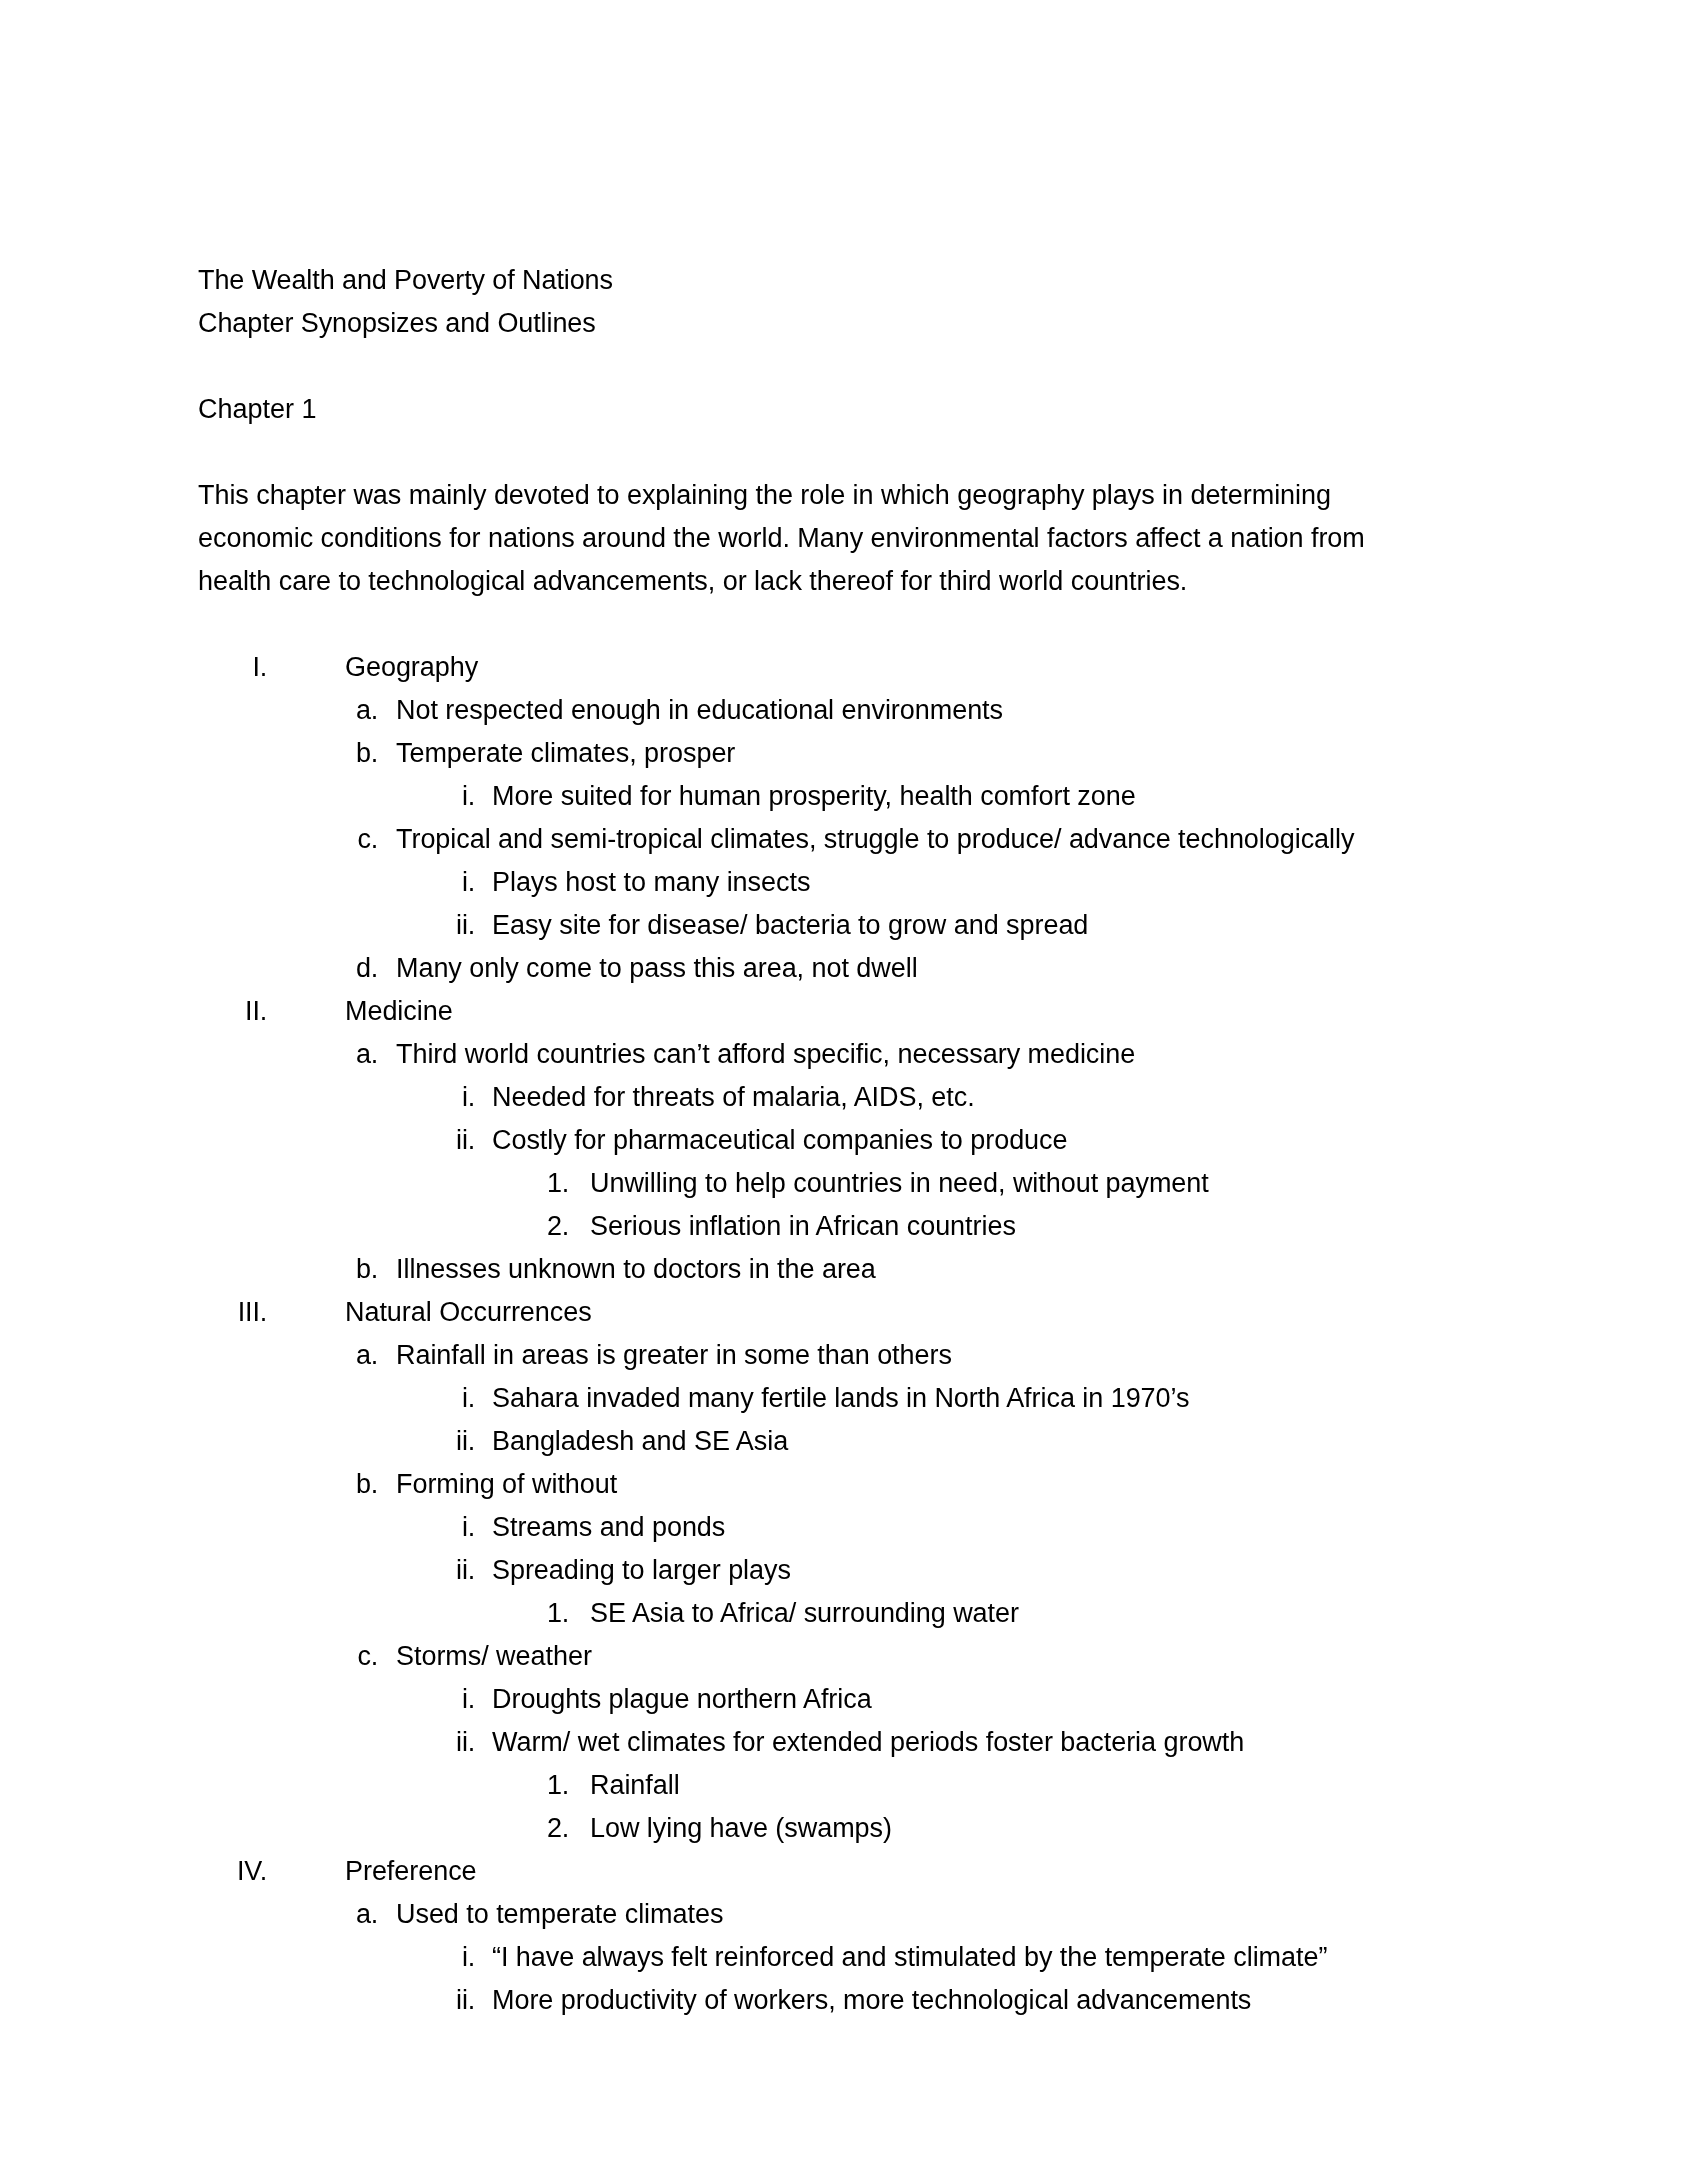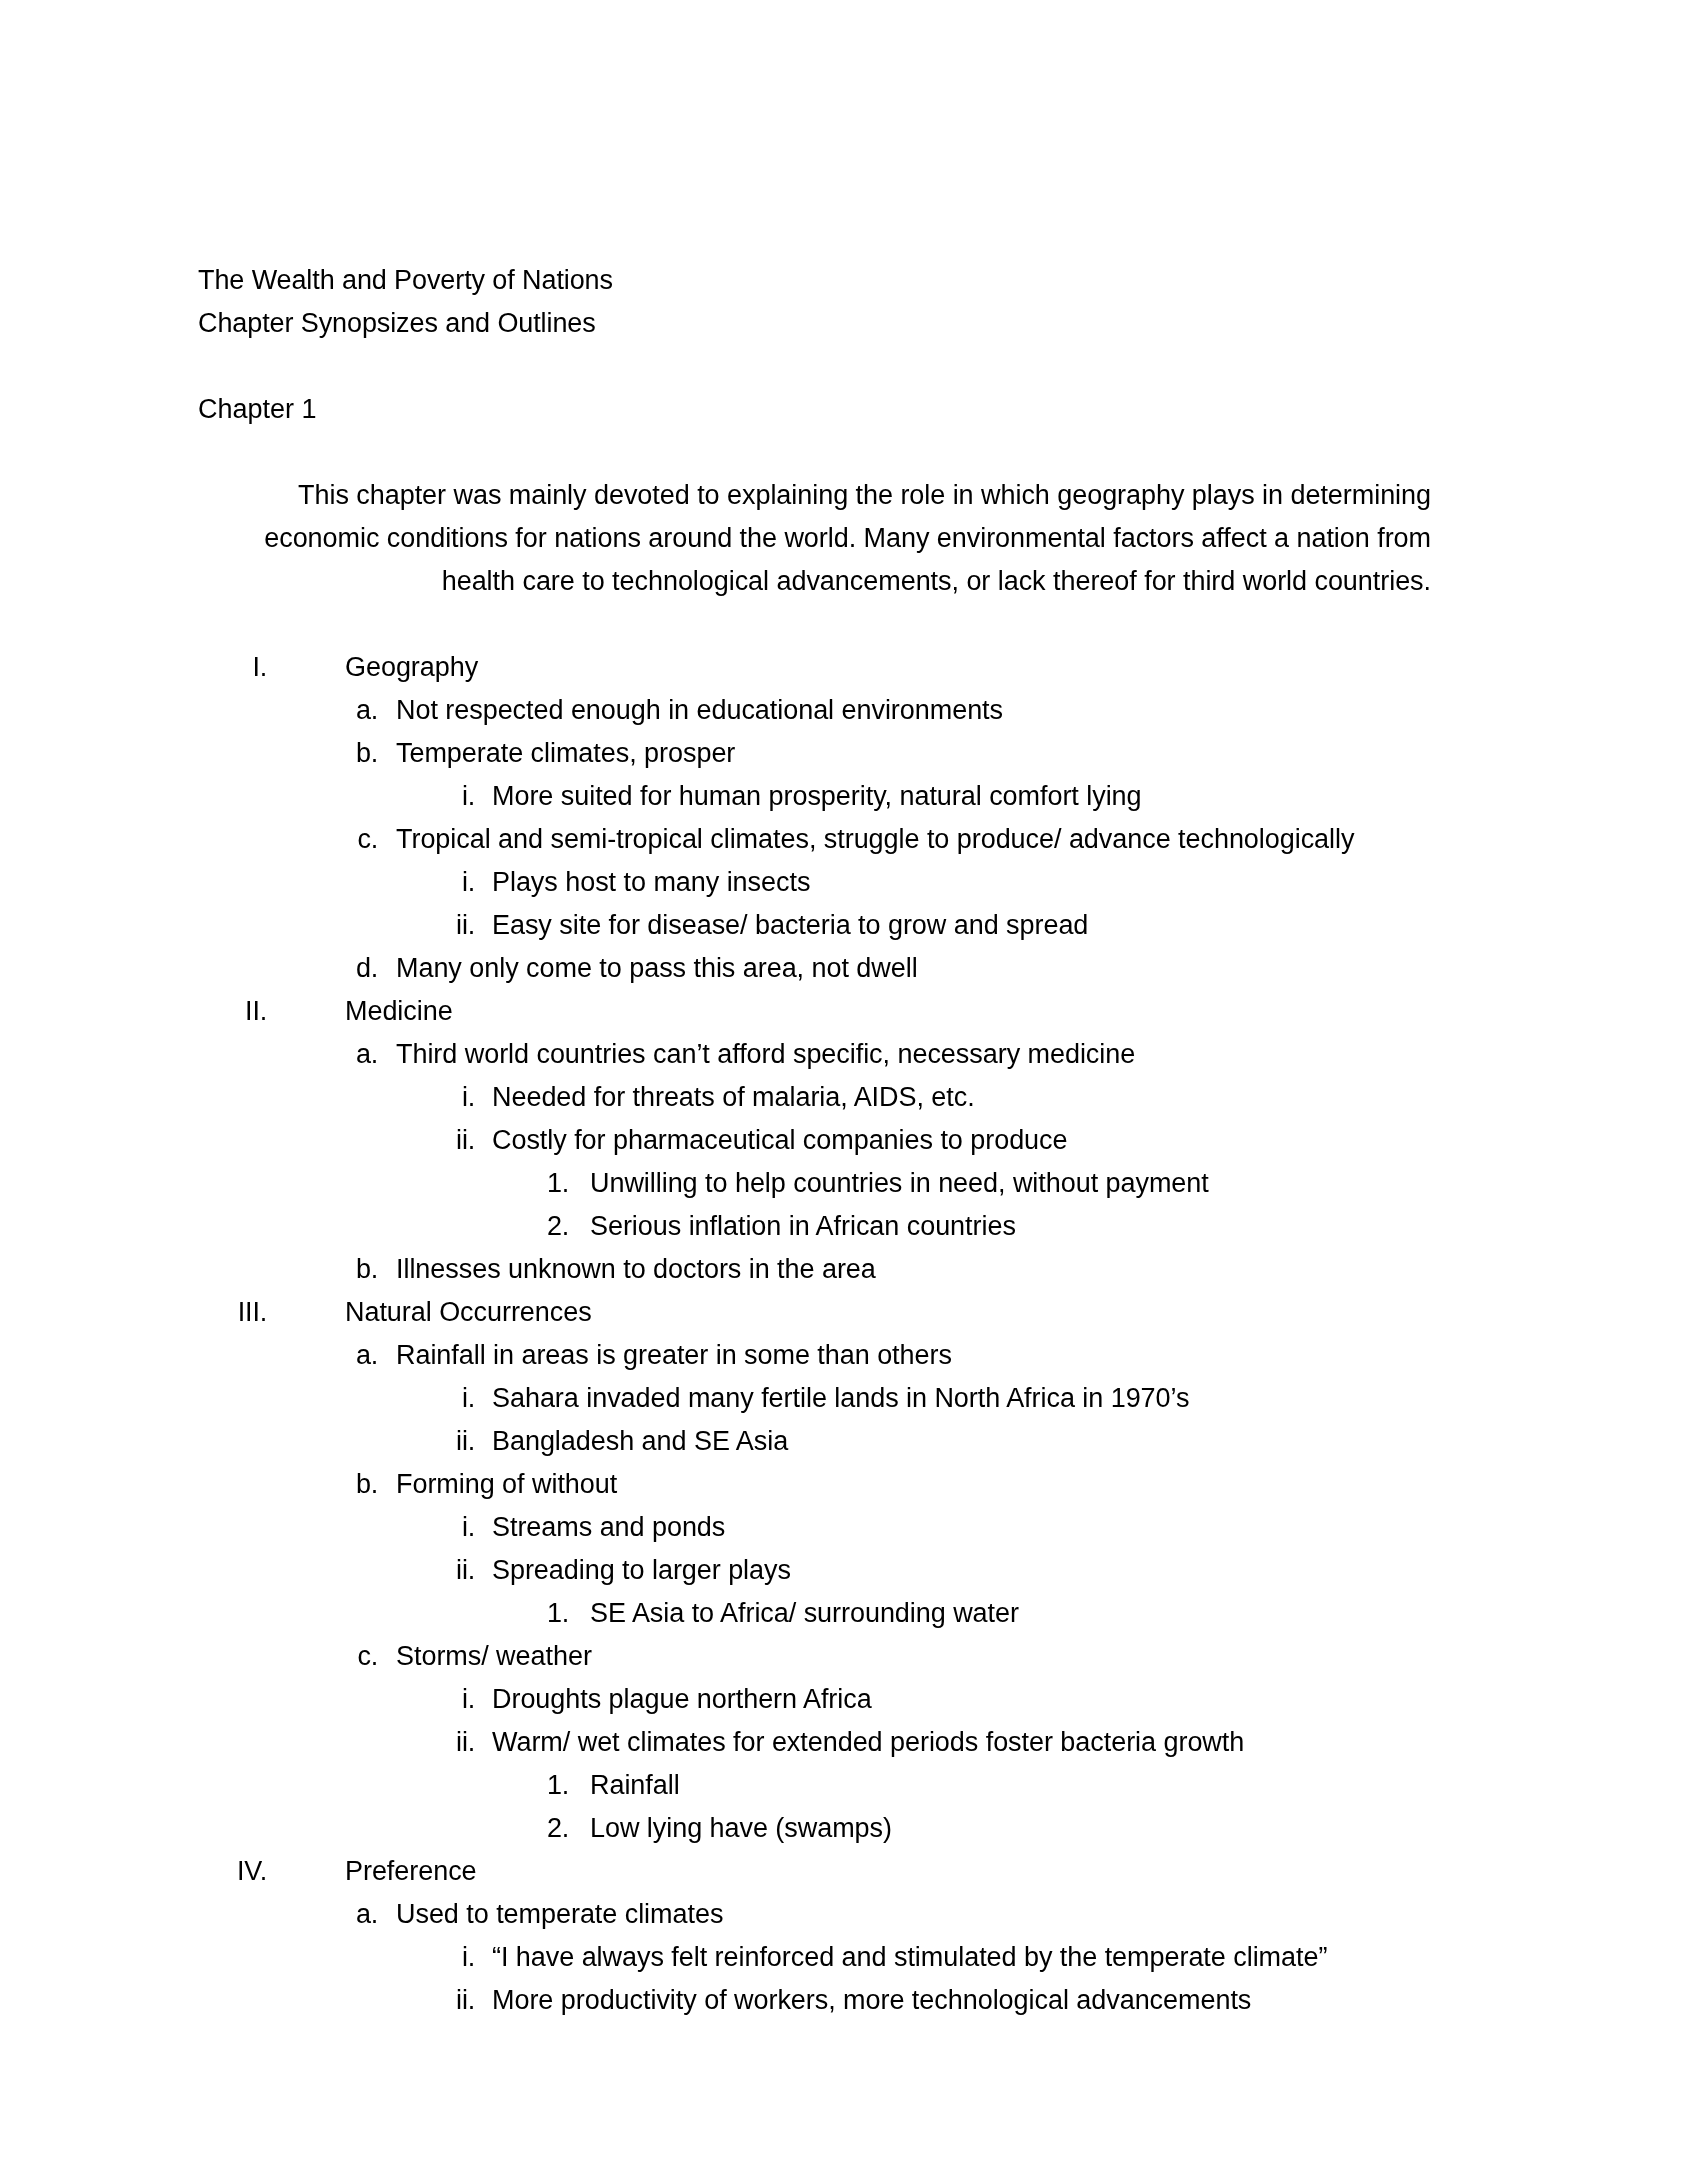--- a/index.html
+++ b/index.html
@@ -33,21 +33,21 @@
     height: 43px;
   }
   .chapter-heading {
     font-size: 27px;
     line-height: 43px;
   }
   .intro-para {
     font-size: 27px;
     line-height: 43px;
     width: 1233px;
-    text-align: right;
+    text-align: left;
     letter-spacing: -0.05px;
   }
 
   
   .outline {
     margin-top: 43px;
   }
   .oline {
     display: block;
     position: relative;
@@ -97,21 +97,21 @@
     <div class="chapter-heading">Chapter 1</div>
 
     <div class="spacer"></div>
 
     <div class="intro-para">This chapter was mainly devoted to explaining the role in which geography plays in determining economic conditions for nations around the world. Many environmental factors affect a nation from health care to technological advancements, or lack thereof for third world countries.</div>
 
     <div class="outline" id="outline-list">
         <div class="oline lvl1"><span class="marker">I.</span><span class="otext">Geography</span></div>
         <div class="oline lvl2"><span class="marker">a.</span><span class="otext">Not respected enough in educational environments</span></div>
         <div class="oline lvl2"><span class="marker">b.</span><span class="otext">Temperate climates, prosper</span></div>
-        <div class="oline lvl3"><span class="marker">i.</span><span class="otext">More suited for human prosperity, natural comfort lying</span></div>
+        <div class="oline lvl3"><span class="marker">i.</span><span class="otext">More suited for human prosperity, health comfort zone</span></div>
         <div class="oline lvl2"><span class="marker">c.</span><span class="otext">Tropical and semi-tropical climates, struggle to produce/ advance technologically</span></div>
         <div class="oline lvl3"><span class="marker">i.</span><span class="otext">Plays host to many insects</span></div>
         <div class="oline lvl3"><span class="marker">ii.</span><span class="otext">Easy site for disease/ bacteria to grow and spread</span></div>
         <div class="oline lvl2"><span class="marker">d.</span><span class="otext">Many only come to pass this area, not dwell</span></div>
         <div class="oline lvl1"><span class="marker">II.</span><span class="otext">Medicine</span></div>
         <div class="oline lvl2"><span class="marker">a.</span><span class="otext">Third world countries can’t afford specific, necessary medicine</span></div>
         <div class="oline lvl3"><span class="marker">i.</span><span class="otext">Needed for threats of malaria, AIDS, etc.</span></div>
         <div class="oline lvl3"><span class="marker">ii.</span><span class="otext">Costly for pharmaceutical companies to produce</span></div>
         <div class="oline lvl4"><span class="marker">1.</span><span class="otext">Unwilling to help countries in need, without payment</span></div>
         <div class="oline lvl4"><span class="marker">2.</span><span class="otext">Serious inflation in African countries</span></div>

